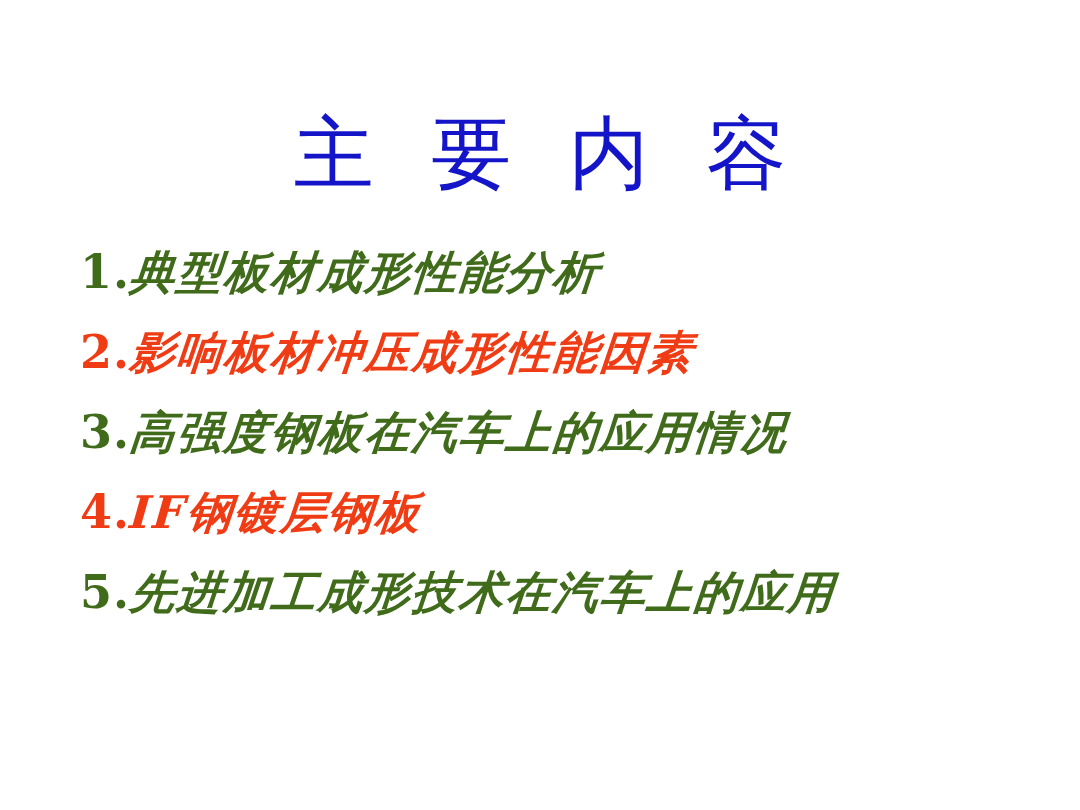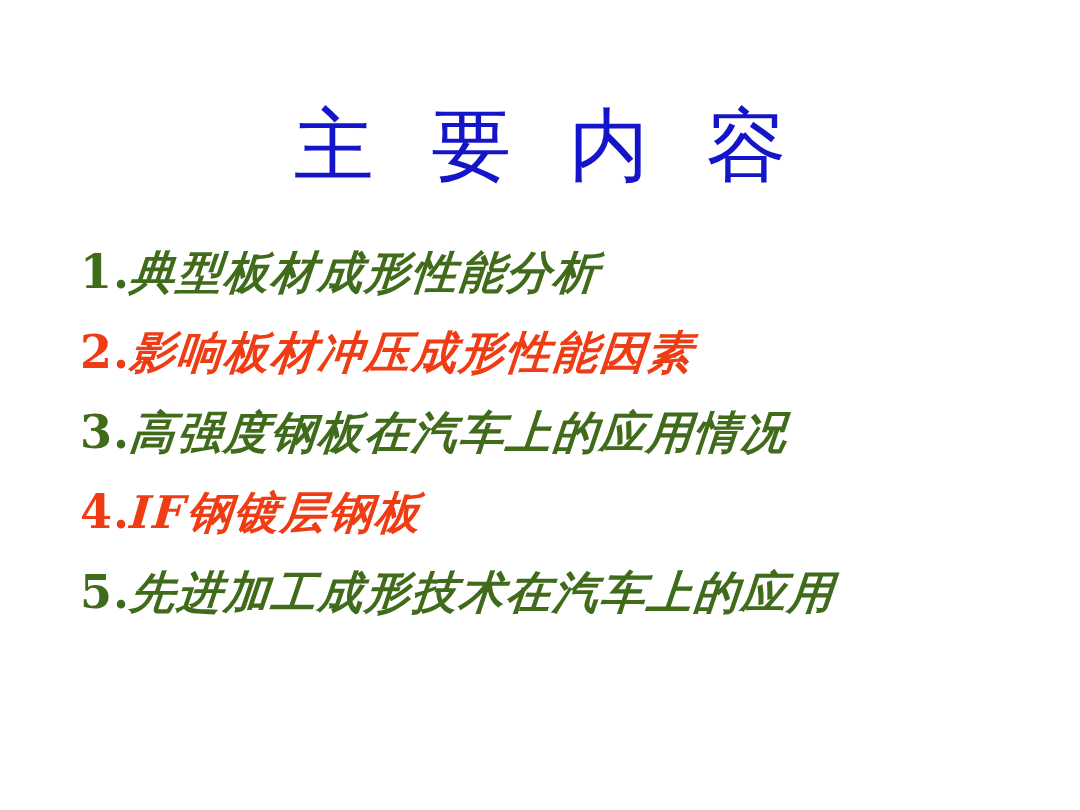--- a/index.html
+++ b/index.html
@@ -20,21 +20,21 @@
     width: 1080px;
     height: 810px;
     background: #ffffff;
     box-sizing: border-box;
   }
 
   
   #slide-title {
     position: absolute;
     left: 0;
-    top: 44px;
+    top: 52px;
     width: 1080px;
     text-align: center;
     color: #1414c8;
     font-family: "DejaVu Sans", "Liberation Sans", sans-serif;
     font-size: 80px;
     line-height: 96px;
     font-weight: 400;
     letter-spacing: 16px;
     text-indent: 16px;
     white-space: nowrap;

